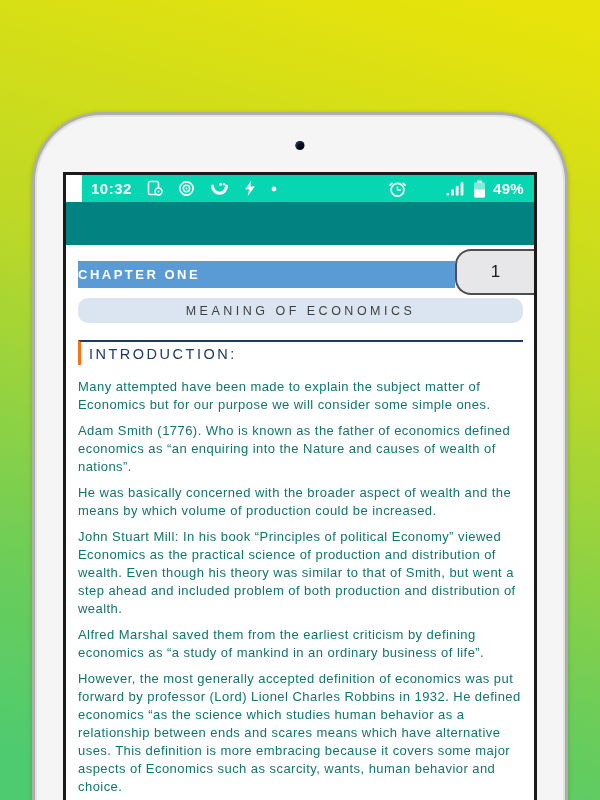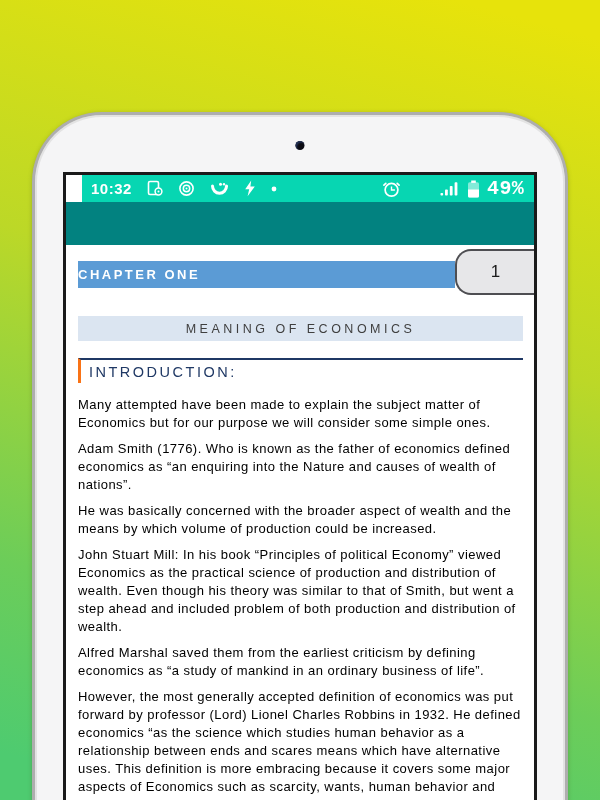--- a/index.html
+++ b/index.html
@@ -33,21 +33,21 @@
   
   .status-bar {
     height:27px; background:#07d6b2; color:#fff;
     display:flex; align-items:center; padding:0 10px 0 9px;margin-left:16px;
   }
   .status-time { font-size:15px; font-weight:700; letter-spacing:.5px; margin-right:14px; }
   .sb-left { display:flex; align-items:center; gap:15px; flex:1; }
   .sb-right { display:flex; align-items:center; gap:7px; }
   .sb-icon { display:inline-flex; align-items:center; }
   .alarm-gap { margin-right:32px; }
-  .status-batt-pct { font-size:20px; font-weight:700; letter-spacing:.3px;font-family:Liberation Mono, monospace; }
+  .status-batt-pct { font-size:15px; font-weight:700; letter-spacing:.3px; }
 
   
   .app-header { height:43px; background:#028280; }
 
   
   .doc {
     position:relative; background:#fff; height:600px;
     padding:16px 11px 0 12px; overflow:hidden;
   }
   .chapter-banner {
@@ -56,34 +56,34 @@
     color:#fff; font-size:13px; font-weight:700; letter-spacing:2.5px;
   }
   .page-tab {
     position:absolute; top:4px; right:0; width:79px; height:46px;
     background:#e7e7e9; border:2px solid #4e4e52; border-right:none;
     border-radius:16px 0 0 16px;
     display:flex; align-items:center; justify-content:center;
     font-size:17px; color:#1c1c1c; cursor:pointer;
   }
   .title-banner {
-    margin-top:28px; height:25px; background:#dbe5f1;
+    margin-top:10px; height:25px; background:#dbe5f1;
     display:flex; align-items:center; justify-content:center;
-    color:#3f3f3f; font-size:12.5px; letter-spacing:3.5px;
+    color:#3f3f3f; font-size:12.5px; letter-spacing:3.5px;border-radius:10px;
   }
   .intro-heading {
     margin-top:17px;
     border-top:2px solid #1f3864;
     border-left:3px solid #f97316;
     padding:4px 0 3px 8px;
     color:#1f3864; font-size:14.5px; letter-spacing:2.5px; font-weight:500;
   }
   .doc p {
     margin:8px 0; width:446px;
-    font-size:13px; line-height:18px; letter-spacing:.45px; color:#000000;
+    font-size:13px; line-height:18px; letter-spacing:.45px; color:#0f766e;
   }
   .intro-heading + p { margin-top:13px; }
 </style>
 </head>
 <body>
 
 <div class="tablet">
   <div class="camera-dot"></div>
 
   <div class="screen">

